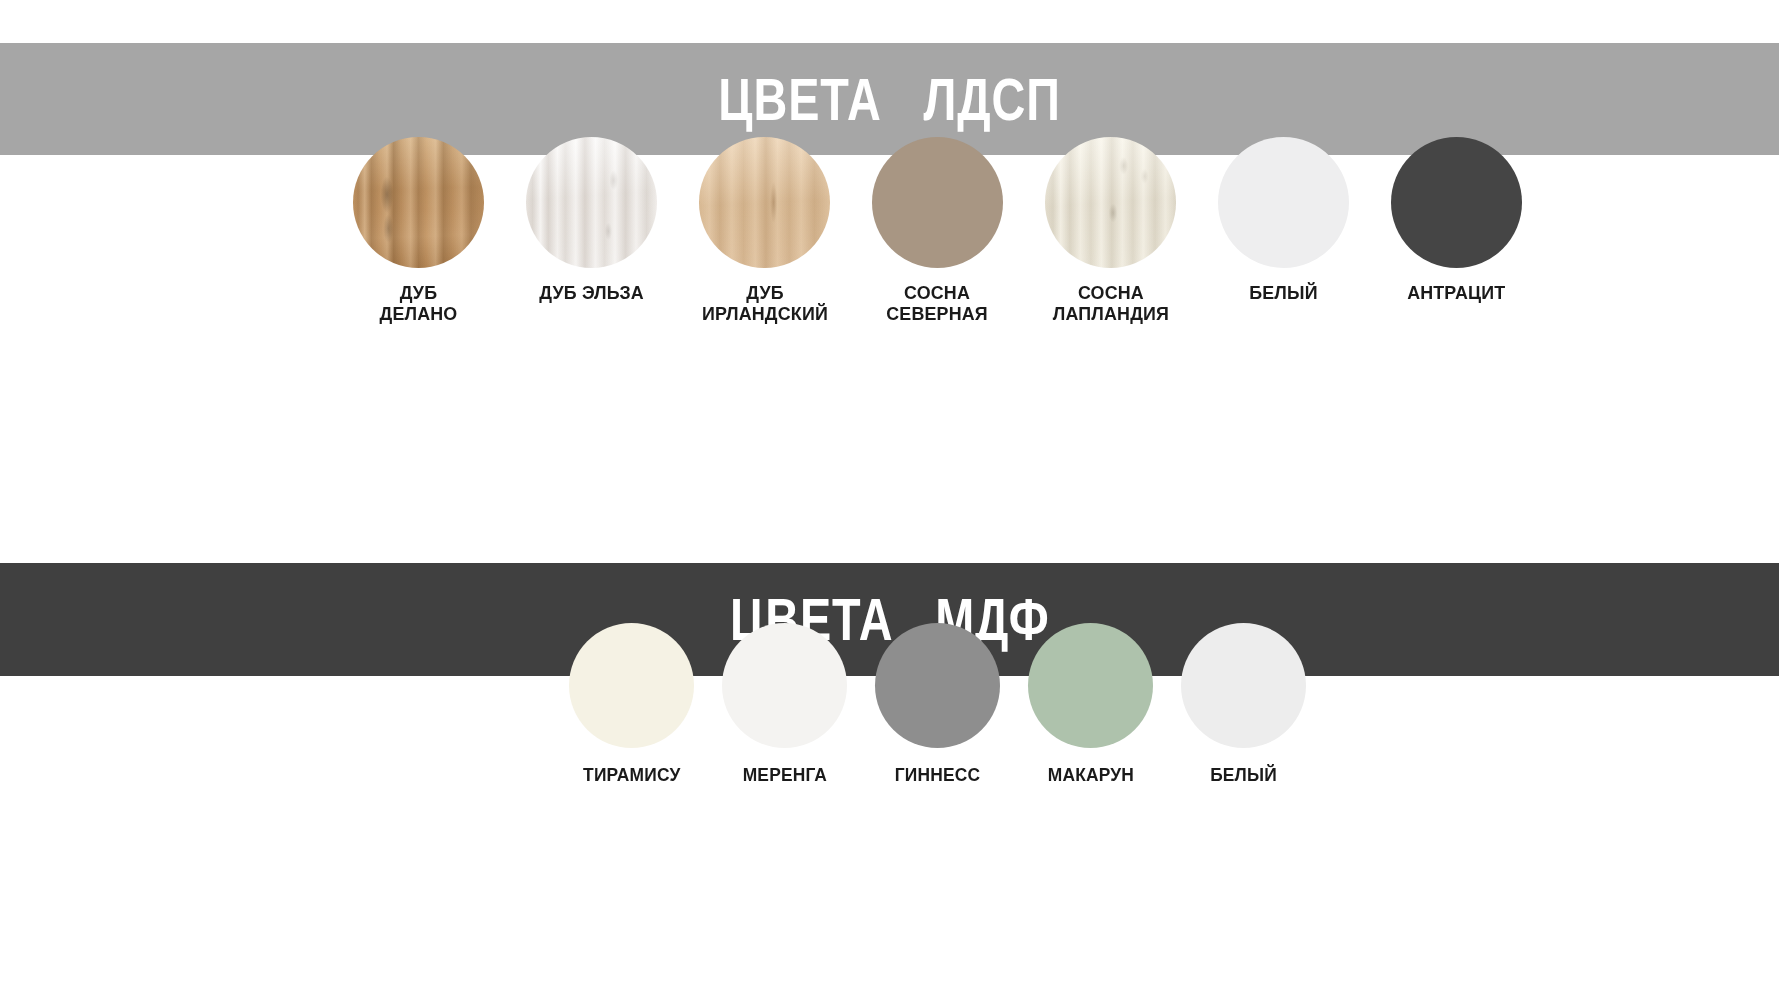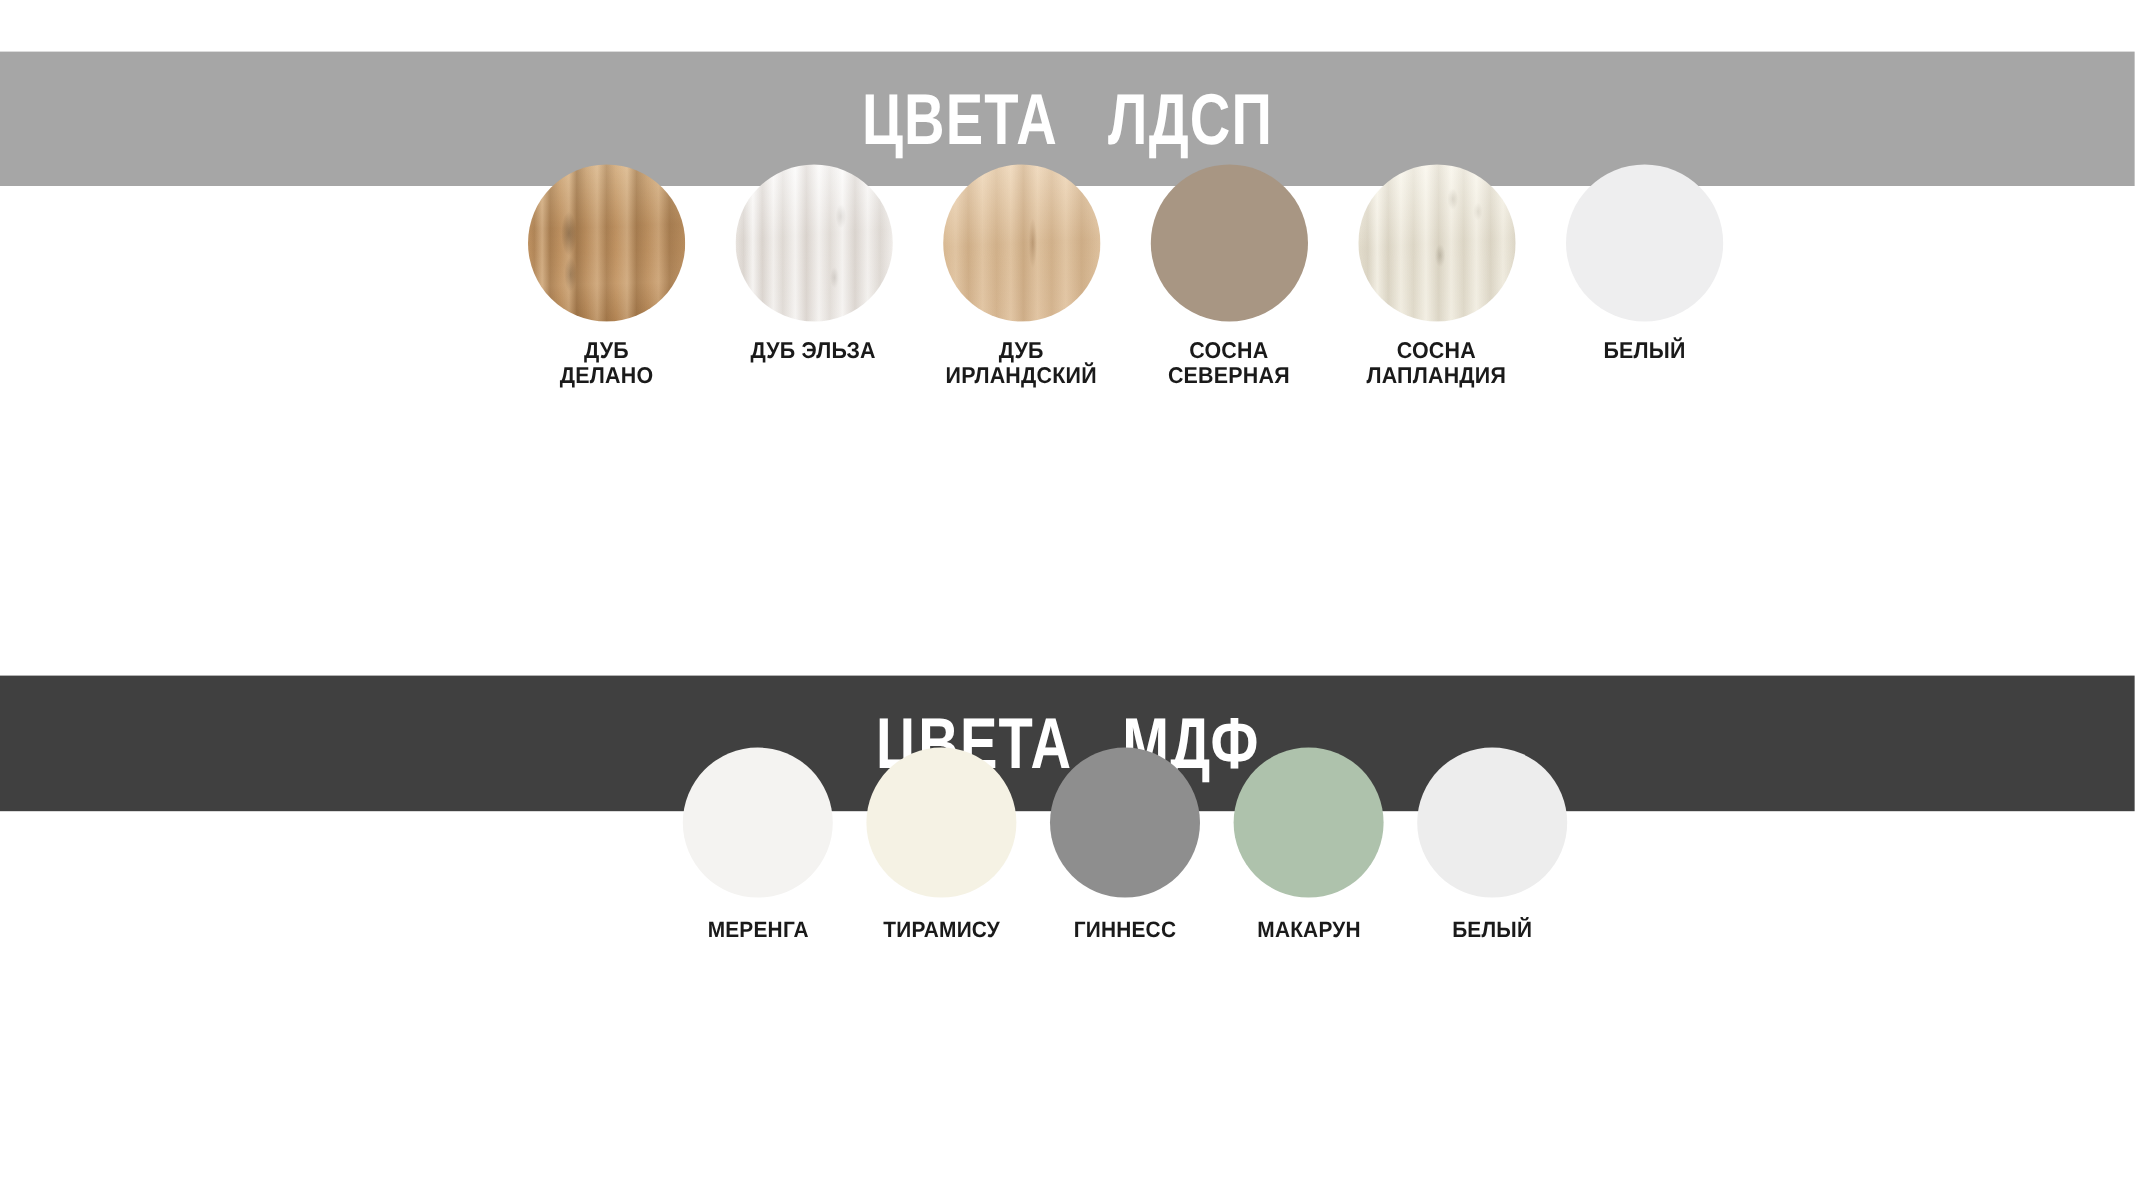--- a/index.html
+++ b/index.html
@@ -188,35 +188,39 @@
       </div>
       <div class="swatch">
         <div class="disc w-sosna-lap"></div>
         <div class="label" style="color: rgb(26, 26, 26);">СОСНА
 ЛАПЛАНДИЯ</div>
       </div>
       <div class="swatch">
         <div class="disc" style="background: rgb(238, 238, 239);"></div>
         <div class="label" style="color: rgb(26, 26, 26);">БЕЛЫЙ</div>
       </div>
+      <div class="swatch">
+        <div class="disc" style="background: rgb(69, 69, 69);"></div>
+        <div class="label" style="color: rgb(26, 26, 26);">АНТРАЦИТ</div>
+      </div>
     </div>
 
   <div class="band" id="band-mdf" style="background: #404040;">
     <div class="band-title" style="color: rgb(255, 255, 255);">ЦВЕТА   МДФ</div>
   </div>
   <div class="row" id="row-mdf">
       <div class="swatch">
+        <div class="disc" style="background: rgb(245, 242, 228);"></div>
+        <div class="label" style="color: rgb(26, 26, 26);">ТИРАМИСУ</div>
+      </div>
+      <div class="swatch">
         <div class="disc" style="background: rgb(244, 243, 241);"></div>
         <div class="label" style="color: rgb(26, 26, 26);">МЕРЕНГА</div>
       </div>
       <div class="swatch">
-        <div class="disc" style="background: rgb(245, 242, 228);"></div>
-        <div class="label" style="color: rgb(26, 26, 26);">ТИРАМИСУ</div>
-      </div>
-      <div class="swatch">
         <div class="disc" style="background: rgb(142, 142, 142);"></div>
         <div class="label" style="color: rgb(26, 26, 26);">ГИННЕСС</div>
       </div>
       <div class="swatch">
         <div class="disc" style="background: rgb(174, 194, 172);"></div>
         <div class="label" style="color: rgb(26, 26, 26);">МАКАРУН</div>
       </div>
       <div class="swatch">
         <div class="disc" style="background: rgb(237, 237, 237);"></div>
         <div class="label" style="color: rgb(26, 26, 26);">БЕЛЫЙ</div>

